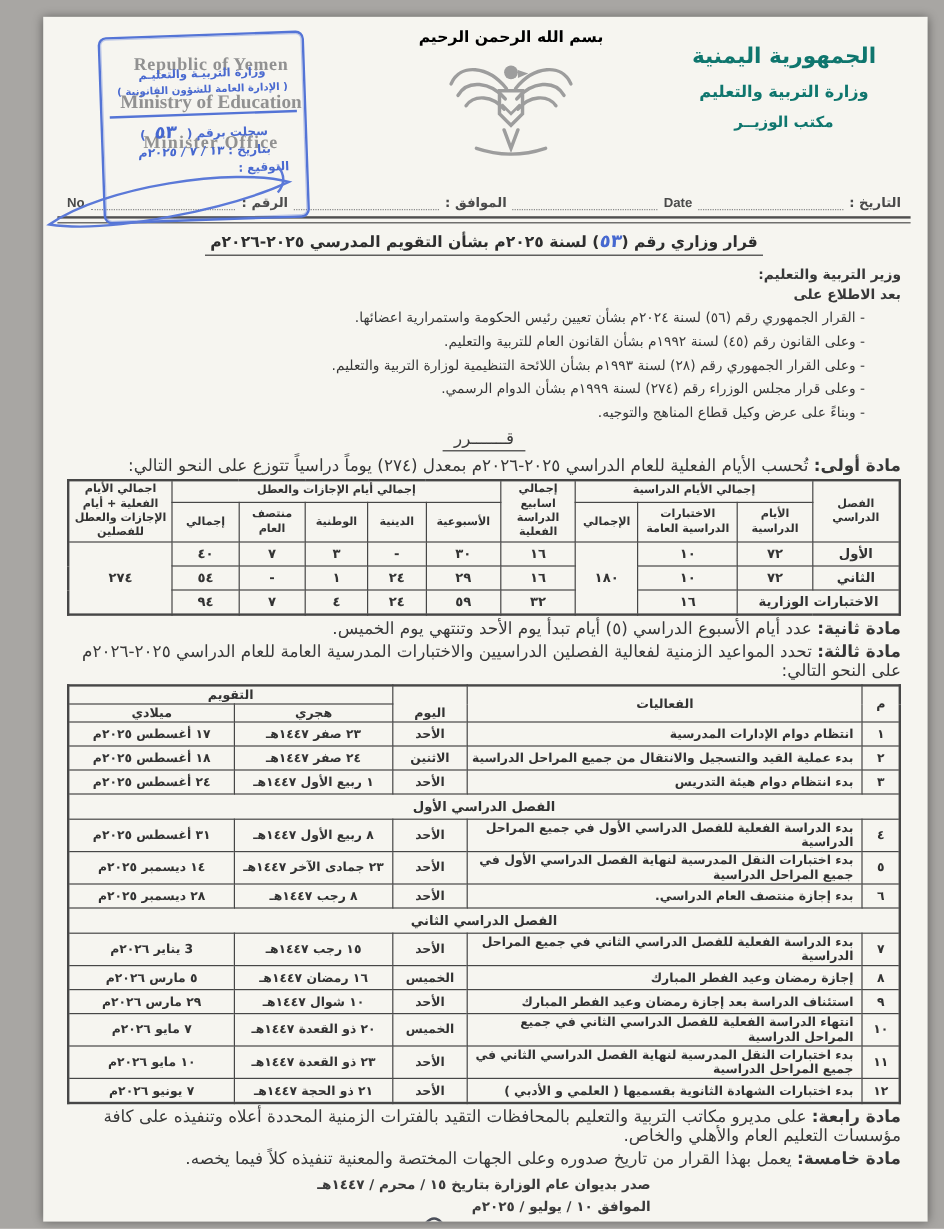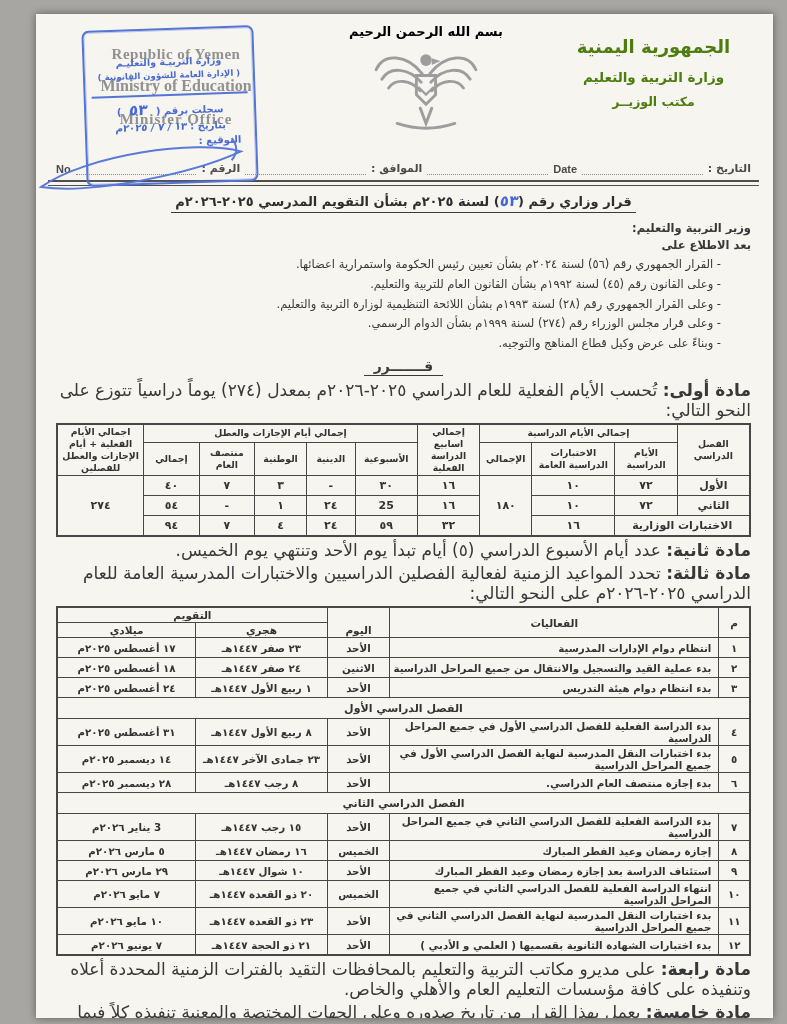--- a/index.html
+++ b/index.html
@@ -9,21 +9,21 @@
     font-family:"DejaVu Sans",sans-serif;
   }
   .page{
     position:absolute;left:36px;top:14px;right:14px;bottom:6px;
     background:#f6f5f0;box-shadow:0 0 8px rgba(0,0,0,.45);
     box-sizing:border-box;padding:8px 22px 0 20px;
     direction:rtl;color:#3b3b3b;overflow:hidden;
   }
   
   .header{display:flex;justify-content:space-between;align-items:flex-start;height:140px}
-  .hdr-right{width:195px;text-align:center;color:#4d7c0f;padding-top:14px;flex:none}
+  .hdr-right{width:195px;text-align:center;color:#0f766e;padding-top:14px;flex:none}
   .hdr-right .rep{font-size:18px;font-weight:bold;letter-spacing:-1px}
   .hdr-right .min{font-size:13.5px;font-weight:bold;margin-top:12px}
   .hdr-right .off{font-size:12.5px;font-weight:bold;margin-top:9px;letter-spacing:2px}
   .hdr-center{flex:1;text-align:center;padding-top:2px}
   .basmala{font-size:13px;color:#000000;font-weight:bold}
   .hdr-left{width:240px;position:relative;height:150px;direction:ltr;flex:none}
   .en-lines{position:absolute;left:0;top:24px;width:100%;text-align:center;
     color:#8f8f8f;font-family:"Liberation Serif","DejaVu Serif",serif;font-weight:bold;z-index:1}
   .en-lines .l1{font-size:15px;letter-spacing:.5px}
   .en-lines .l2{font-size:16px;margin-top:14px}
@@ -49,23 +49,23 @@
   .dateline .en{direction:ltr;font-family:Liberation Sans, sans-serif}
   .dbl-rule{border-top:2px solid #4f4f4f;border-bottom:1px solid #4f4f4f;height:3px;margin:5px -8px 6px}
   
   .title{text-align:center;margin:2px 0 7px;font-size:13px;font-weight:bold;color:#2e2e2e}
   .title .inner{display:inline-block;border-bottom:1.6px solid #3a3a3a;padding:0 4px 2px}
   .title .hand{font-size:15px}
   
   .pre-block{font-size:11.5px;line-height:1.45;color:#383838}
   .lbl{font-weight:bold}
   .pre-item{padding-right:30px;margin:3px 0}
-  .qarrar{text-align:center;margin:6px 0 4px;font-size:14px;font-weight:bold}
+  .qarrar{text-align:center;margin:6px 0 4px;font-size:14px;font-weight:normal}
   .qarrar span{display:inline-block;border-bottom:1.6px solid #3a3a3a;padding:0 10px 1px}
-  .article{font-size:17px;margin:3px 0;color:#383838}
+  .article{font-size:14px;margin:3px 0;color:#383838}
   
   table{width:100%;border-collapse:collapse;direction:rtl;table-layout:fixed}
   .t1{border:2px solid #474747;margin-top:3px}
   .t1 th,.t1 td{border:1px solid #474747;text-align:center;vertical-align:middle;color:#333}
   .t1 th{font-size:9.3px;font-weight:bold;padding:1px 1px;line-height:1.3}
   .t1 td{font-size:11px;font-weight:bold;height:19px;padding:0 2px}
   .t1 .u{}
   .t2{border:2px solid #474747;margin-top:3px}
   .t2 th,.t2 td{border:1px solid #474747;text-align:center;vertical-align:middle;color:#333;padding:1px 3px}
   .t2 th{font-size:10.5px;font-weight:bold}
@@ -227,21 +227,21 @@
         <td>٣</td>
         <td>٧</td>
         <td>٤٠</td>
         <td rowspan="3">٢٧٤</td>
       </tr>
       <tr>
         <td>الثاني</td>
         <td>٧٢</td>
         <td>١٠</td>
         <td>١٦</td>
-        <td>25</td>
+        <td>٢٩</td>
         <td>٢٤</td>
         <td>١</td>
         <td>-</td>
         <td>٥٤</td>
       </tr>
       <tr>
         <td colspan="2">الاختبارات الوزارية</td>
         <td>١٦</td>
         <td>٣٢</td>
         <td>٥٩</td>

